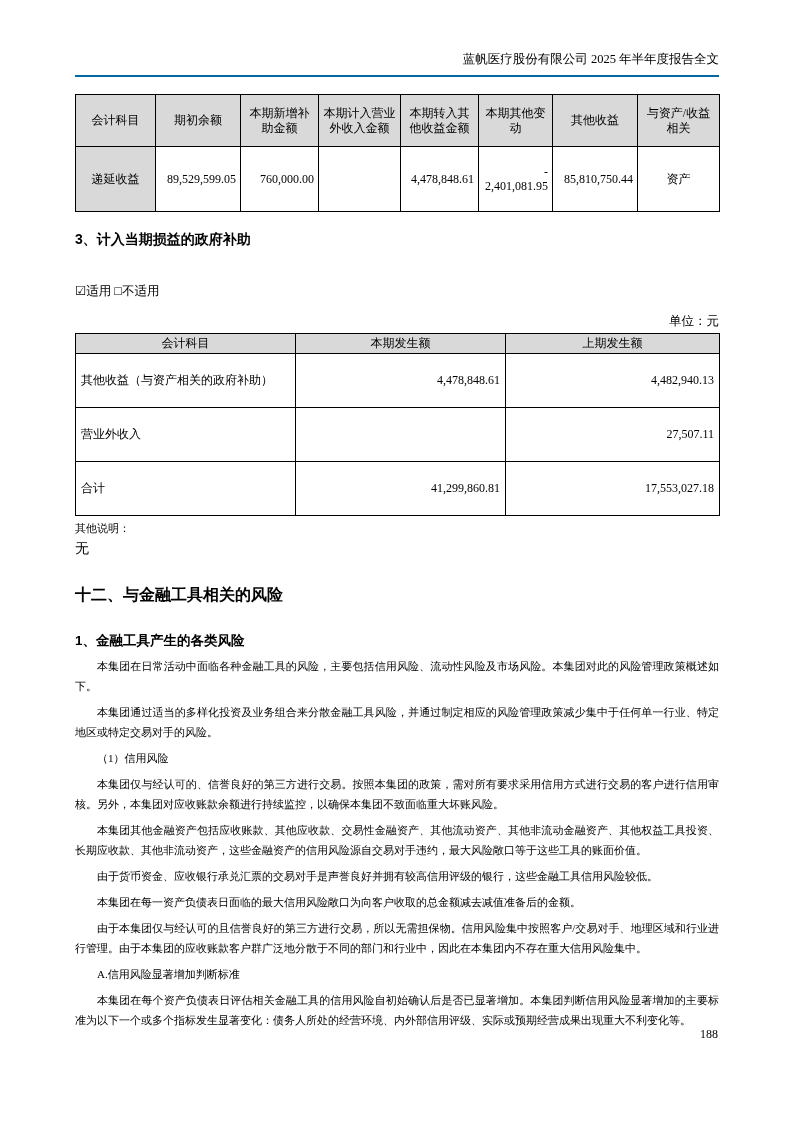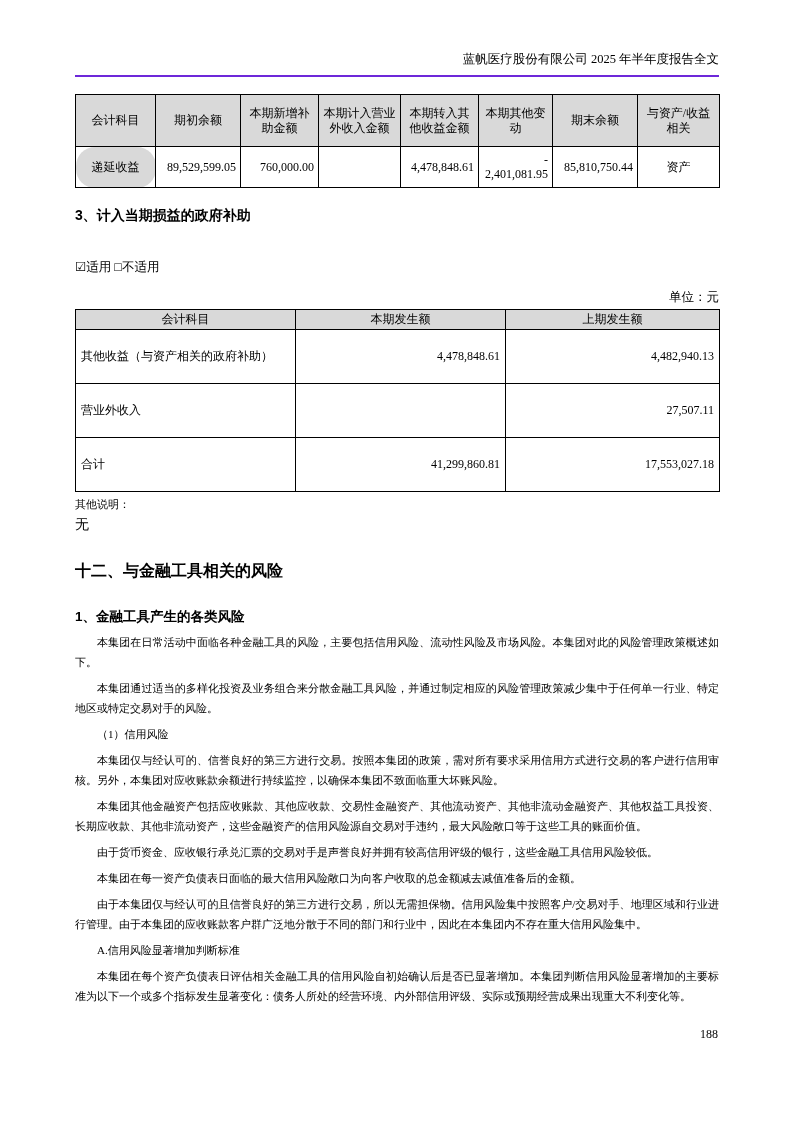--- a/index.html
+++ b/index.html
@@ -13,33 +13,33 @@
     font-family: "Liberation Serif", "DejaVu Serif", serif;
     color: #000;
     overflow: hidden;
   }
   .content { margin: 0 75px; width: 644px; }
 
   
   .page-header {
     padding-top: 52px;
     padding-bottom: 8px;
-    border-bottom: 2px solid #6d28d9;
+    border-bottom: 2px solid #0369a1;
     text-align: right;
     font-size: 12.5px;
     line-height: 15px;
   }
 
   
   table { border-collapse: collapse; width: 644px; table-layout: fixed; font-size: 12px; }
   table.t1 { margin-top: 17px; border: 1.5px solid #000; }
   table.t2 { border: 1.5px solid #000; }
   td, th { border: 1px solid #000; font-weight: normal; overflow: hidden; }
   .t1 th { background: #d9d9d9; text-align: center; vertical-align: middle; height: 52px; padding: 2px 4px; line-height: 15px; }
-  .t1 td { height: 40px; vertical-align: middle; padding: 6px 4px; border-radius: 19px; }
+  .t1 td { height: 40px; vertical-align: middle; padding: 18px 4px; }
   .t1 .shade { background: #d9d9d9; }
   .t1 .c { text-align: center; }
   .t1 .r { text-align: right; }
   .t1 .l { text-align: center; }
   .t2 th { background: #d9d9d9; text-align: center; height: 18px; padding: 1px 4px; }
   .t2 td { height: 18px; padding: 18px 5px; vertical-align: middle; }
   .t2 .l { text-align: left; }
   .t2 .r { text-align: right; }
   .twoline { line-height: 14px; }
 
@@ -91,21 +91,21 @@
           <col style="width:82px">
       </colgroup>
       <tbody>
           <tr>
         <th>会计科目</th>
         <th>期初余额</th>
         <th>本期新增补助金额</th>
         <th>本期计入营业外收入金额</th>
         <th>本期转入其他收益金额</th>
         <th>本期其他变动</th>
-        <th>期末余额</th>
+        <th>其他收益</th>
         <th>与资产/收益相关</th>
       </tr>
       <tr>
         <td class="shade c">递延收益</td>
         <td class="r">89,529,599.05</td>
         <td class="r">760,000.00</td>
         <td class="r"></td>
         <td class="r">4,478,848.61</td>
         <td class="r twoline">
           <div>-</div>

